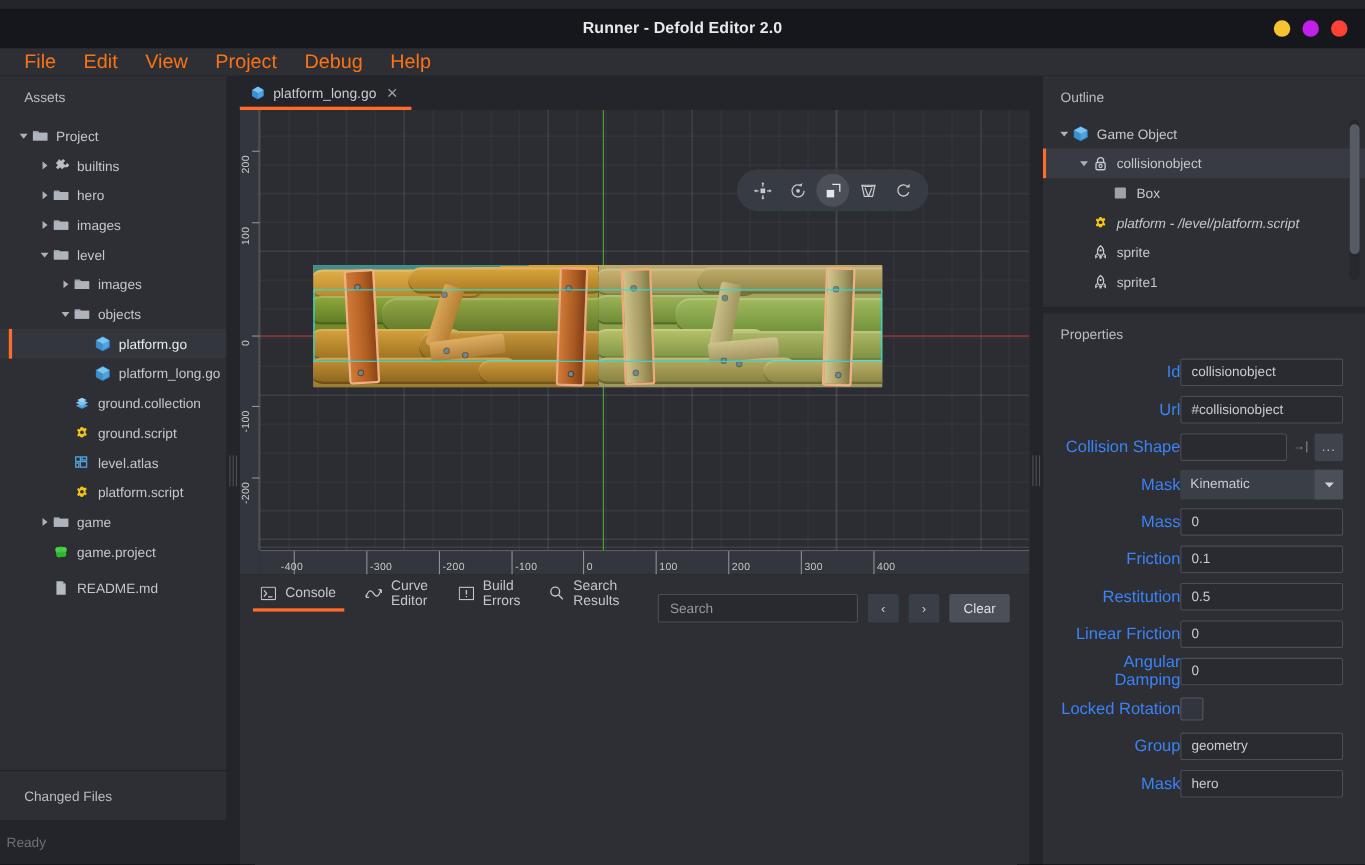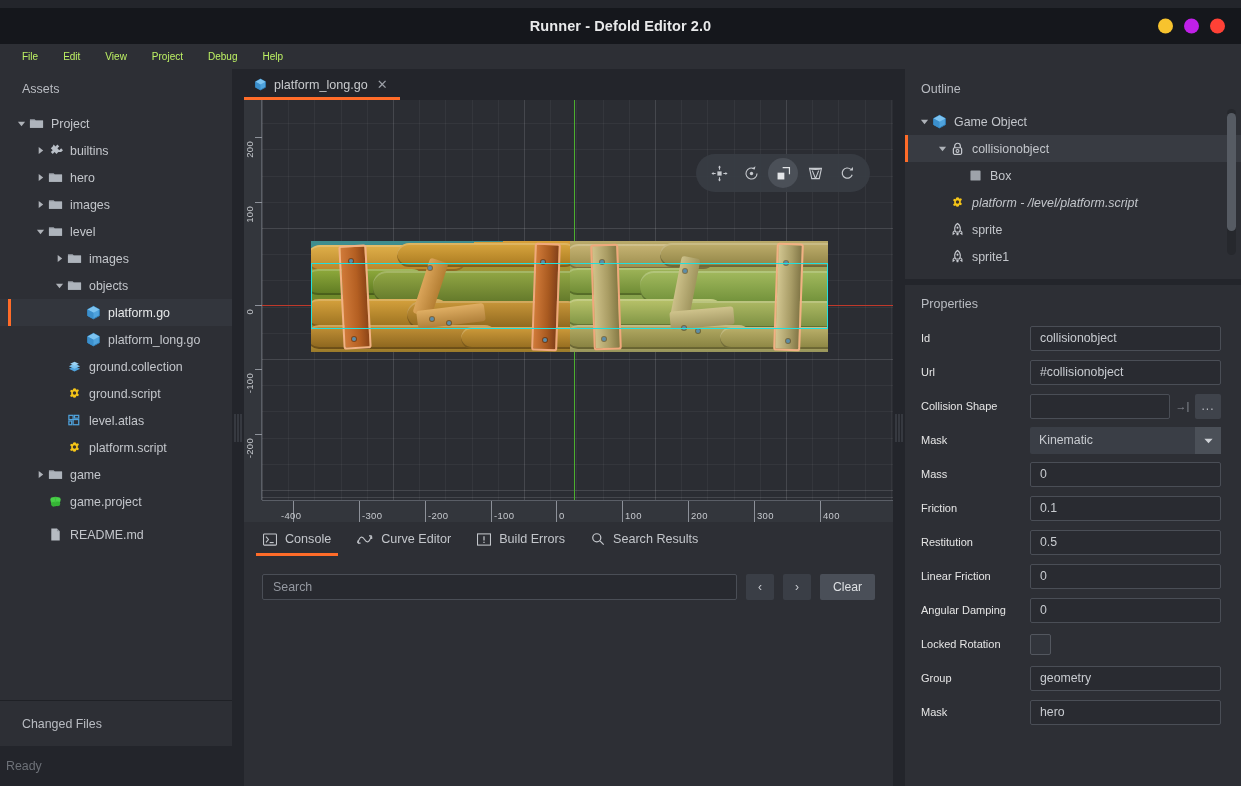--- a/index.html
+++ b/index.html
@@ -31,21 +31,21 @@
   }
   .wbtn { width: 15px; height: 15px; border-radius: 50%; }
 
   
   .menubar {
     position: absolute; left: 0; top: 44px; right: 0; height: 25px;
     background: #2d2f35;
     display: flex; align-items: center; padding-left: 22px;
   }
   .menuitem {
-    color: #bef264; font-size: 10px; margin-right: 25px; cursor: default; text-align: right;
+    color: #f97316; font-size: 18px; margin-right: 25px; cursor: default; text-align: right;
   }
 
   
   .mainrow {
     position: absolute; left: 0; top: 69px; right: 0; bottom: 0;
     display: flex;
   }
 
   
   .assets-col {
@@ -223,21 +223,21 @@
   }
   .vp-btn {
     width: 30px; height: 30px; border-radius: 50%;
     display: flex; align-items: center; justify-content: center;
     cursor: pointer;
   }
   .vp-btn.on { background: #4b5058; }
 
   
   .console-pane {
-    flex: 1 1 auto; background: #2d2f35; display: flex; flex-direction: column;
+    flex: 1 1 auto; background: #2d2f35; display: flex; 
     margin-bottom: 0;
   }
   .ctabs {
     height: 34px; display: flex; align-items: center; padding-left: 6px;
     background: #2d2f35;
   }
   .ctab {
     display: flex; align-items: center; height: 34px; padding: 0 13px;
     position: relative; cursor: pointer;
   }
@@ -293,21 +293,21 @@
     background: #565b63; border-radius: 5px; display: block;
   }
 
   .props-panel {
     flex: 1 1 auto; background: #2d2f35; margin-top: 6px; overflow: hidden;
   }
   .props-title { color: #b9bcc2; font-size: 12.5px; padding: 12px 0 10px 16px; }
   .prow {
     display: flex; align-items: center; height: 34px; padding: 0 20px 0 16px;
   }
-  .plabel { color: #e5e5e5; font-size: 11px; width: 109px; flex: 0 0 109px; }
+  .plabel { color: #3b82f6; font-size: 15px; width: 109px; flex: 0 0 109px; text-align: right; }
   .pfield {
     flex: 1 1 auto; height: 25px; background: #292b31;
     border: 1px solid #4a4e56; border-radius: 2px;
     color: #c8cbd0; font-size: 12.3px; display: flex; align-items: center;
     padding: 0 9px;
   }
   .shape-wrap { flex: 1 1 auto; display: flex; align-items: center; }
   .shape-goto {
     width: 25px; height: 25px; display: flex; align-items: center;
     justify-content: center; color: #8b8f97; font-size: 11px; cursor: pointer;

